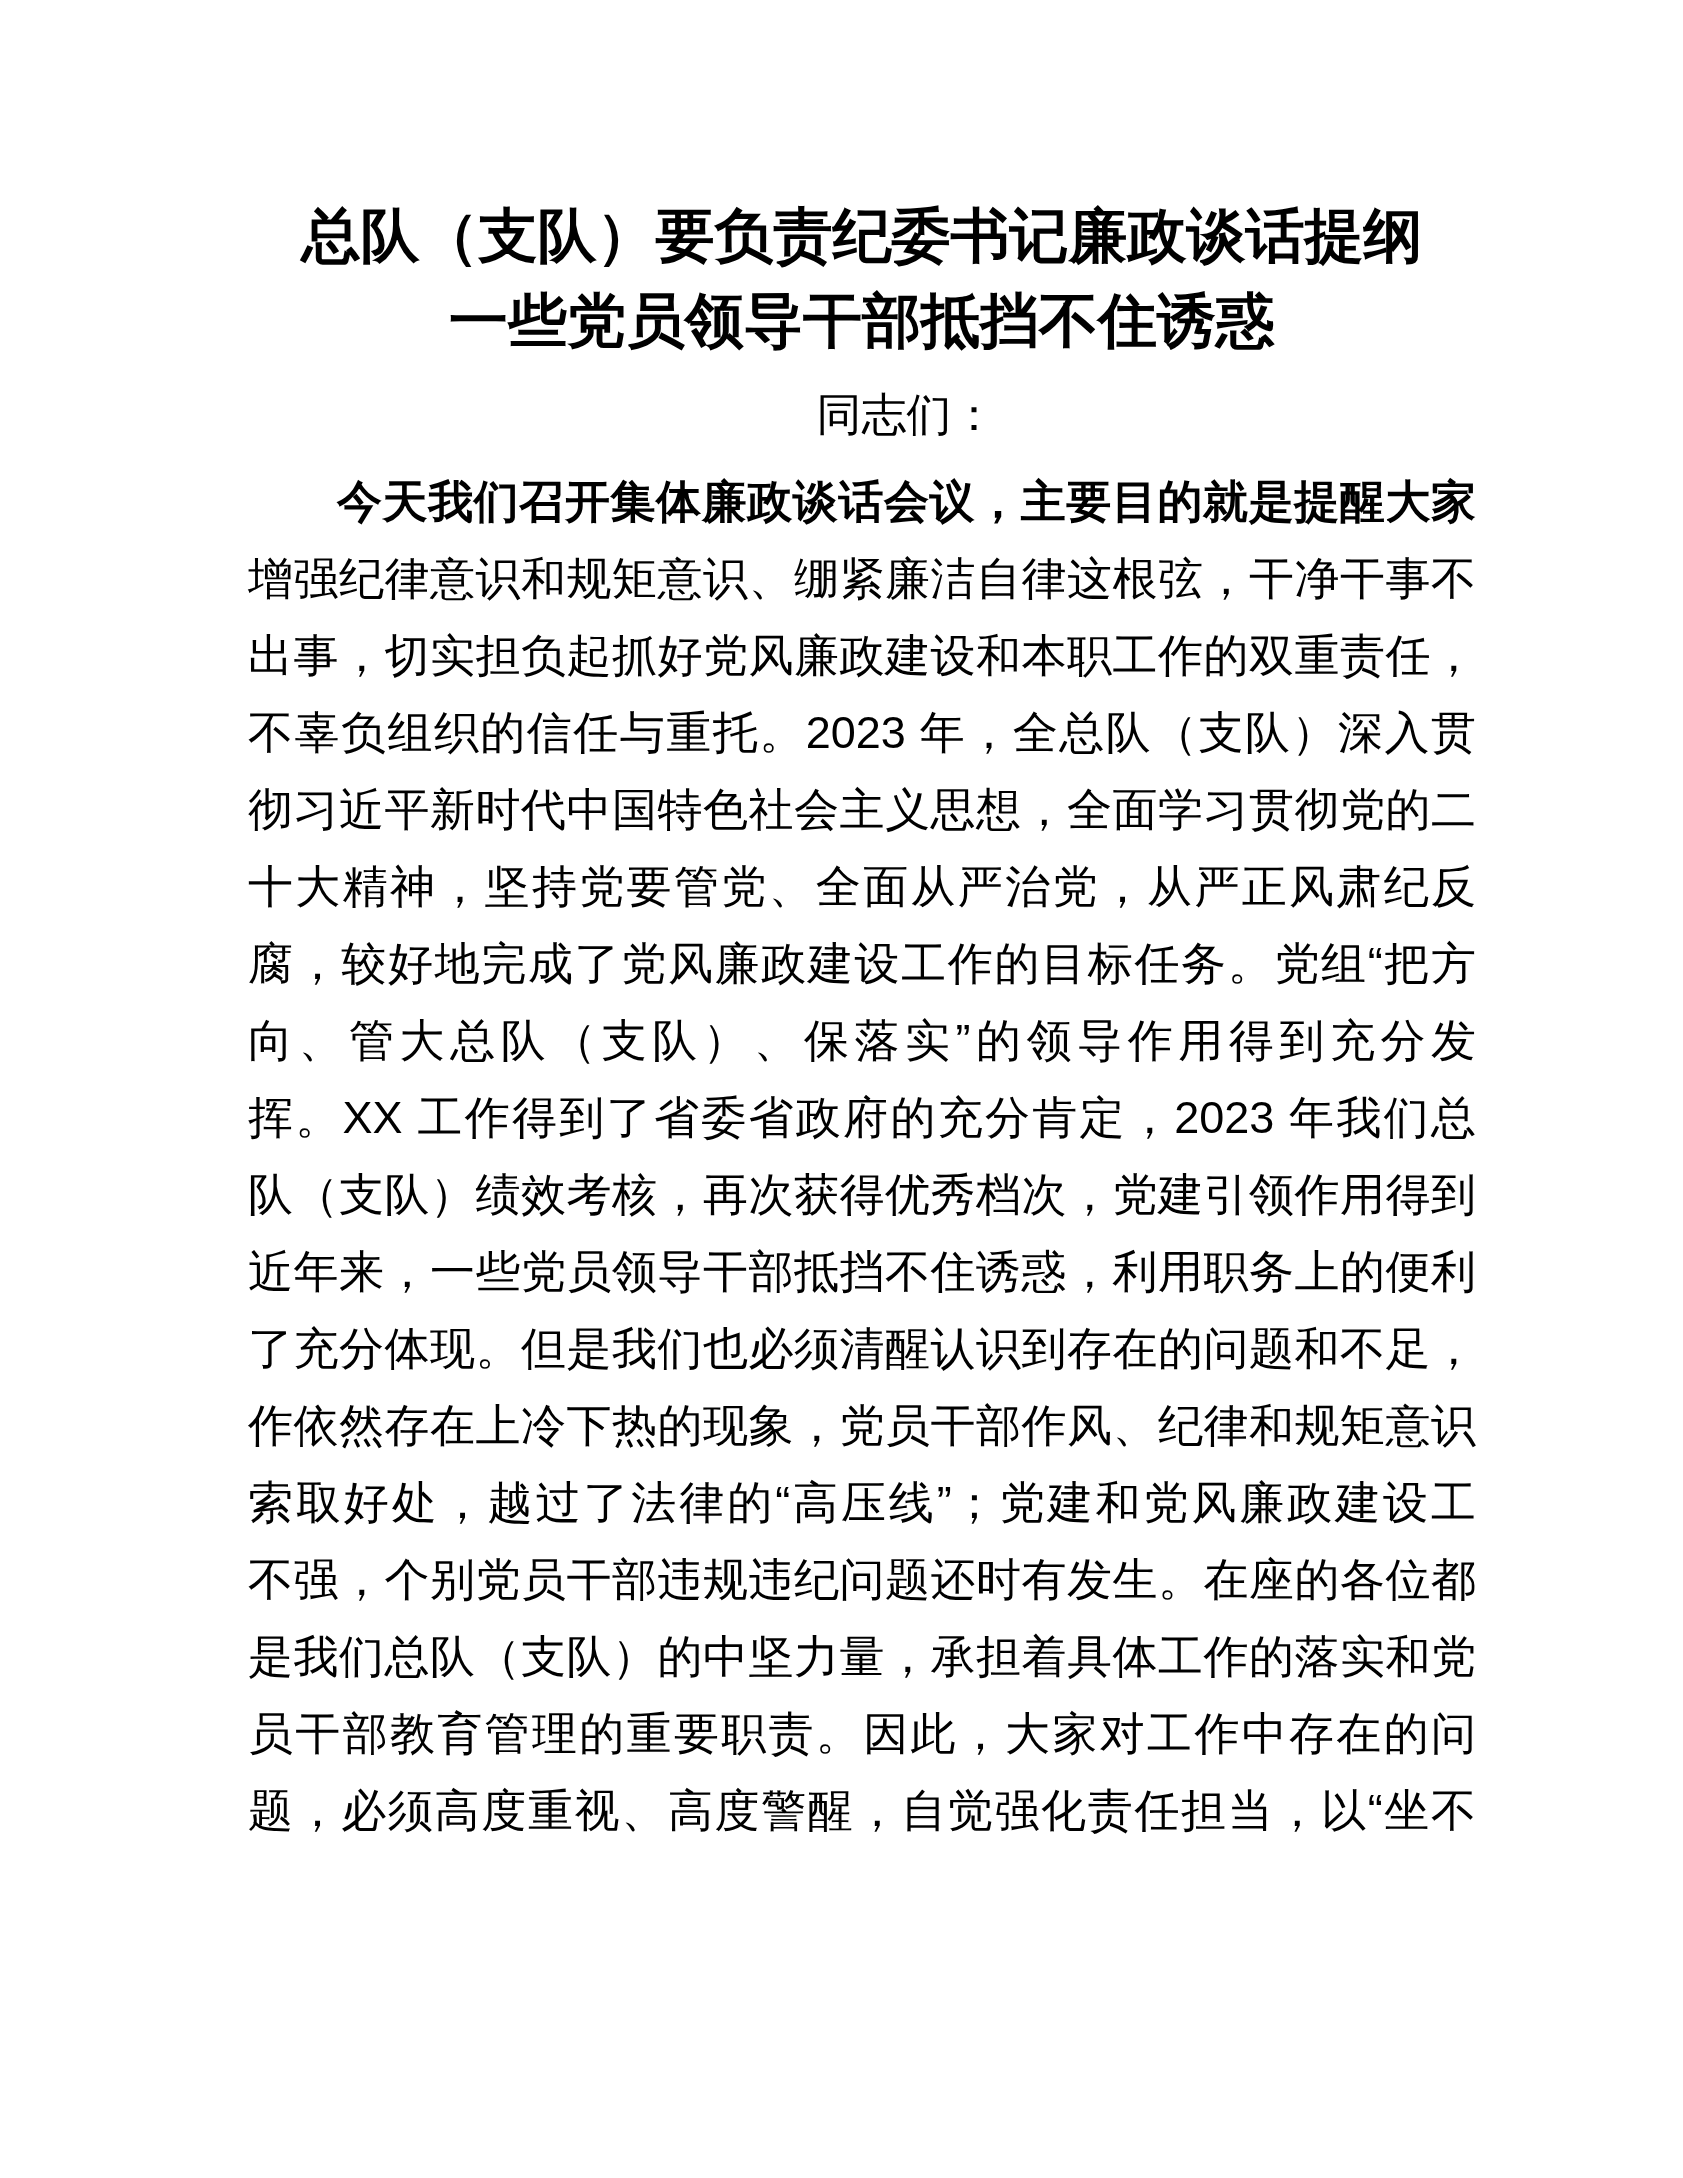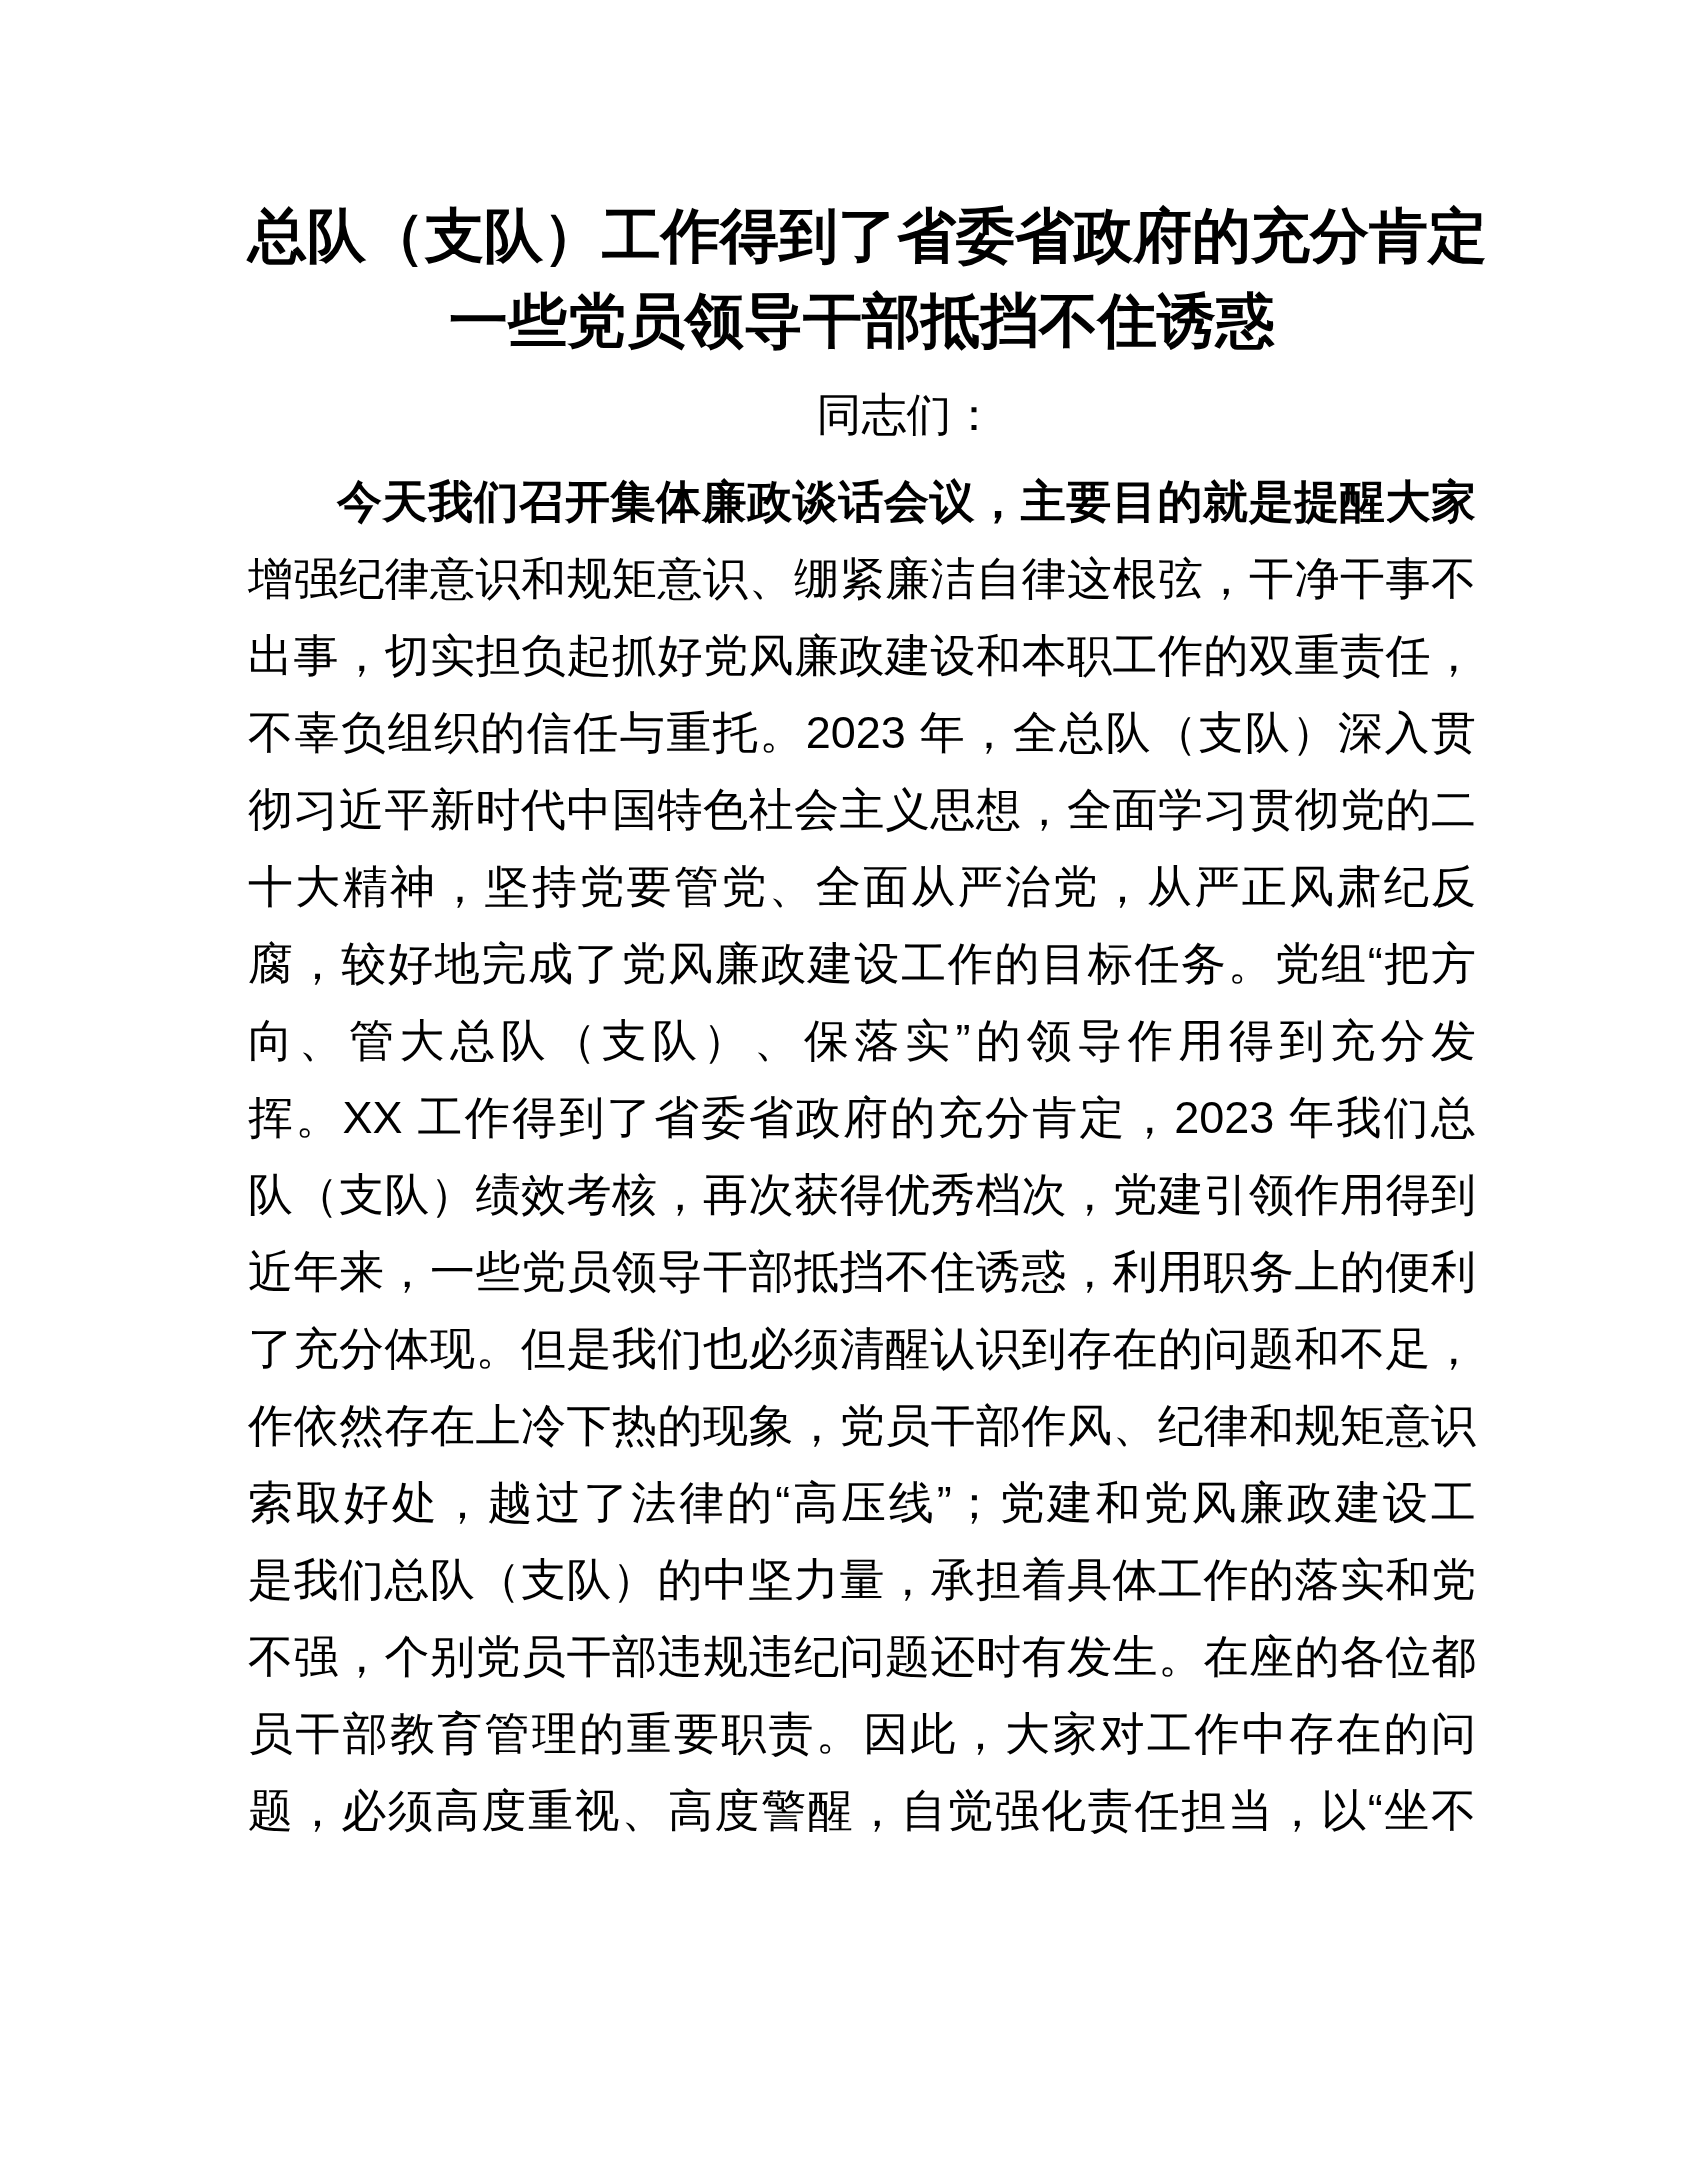--- a/index.html
+++ b/index.html
@@ -51,41 +51,41 @@
   .paragraph .line:first-child {
     padding-left: 89px;
     font-weight: bold;
   }
 </style>
 </head>
 <body>
 
 <div class="page">
   <div class="doc-title">
-    <div class="title-line">总队（支队）工作得到了省委省政府的充分肯定</div>
+    <div class="title-line">总队（支队）要负责纪委书记廉政谈话提纲</div>
     <div class="title-line">一些党员领导干部抵挡不住诱惑</div>
   </div>
 
   <div class="doc-body">
     <div class="salutation">同志们：</div>
     <div class="paragraph">
         <div class="line">今天我们召开集体廉政谈话会议，主要目的就是提醒大家</div>
         <div class="line">增强纪律意识和规矩意识、绷紧廉洁自律这根弦，干净干事不</div>
         <div class="line">出事，切实担负起抓好党风廉政建设和本职工作的双重责任，</div>
         <div class="line">不辜负组织的信任与重托。2023 年，全总队（支队）深入贯</div>
         <div class="line">彻习近平新时代中国特色社会主义思想，全面学习贯彻党的二</div>
         <div class="line">十大精神，坚持党要管党、全面从严治党，从严正风肃纪反</div>
         <div class="line">腐，较好地完成了党风廉政建设工作的目标任务。党组“把方</div>
         <div class="line">向、管大总队（支队）、保落实”的领导作用得到充分发</div>
         <div class="line">挥。XX 工作得到了省委省政府的充分肯定，2023 年我们总</div>
         <div class="line">队（支队）绩效考核，再次获得优秀档次，党建引领作用得到</div>
         <div class="line">近年来，一些党员领导干部抵挡不住诱惑，利用职务上的便利</div>
         <div class="line">了充分体现。但是我们也必须清醒认识到存在的问题和不足，</div>
         <div class="line">作依然存在上冷下热的现象，党员干部作风、纪律和规矩意识</div>
         <div class="line">索取好处，越过了法律的“高压线”；党建和党风廉政建设工</div>
+        <div class="line">不强，个别党员干部违规违纪问题还时有发生。在座的各位都</div>
         <div class="line">是我们总队（支队）的中坚力量，承担着具体工作的落实和党</div>
-        <div class="line">不强，个别党员干部违规违纪问题还时有发生。在座的各位都</div>
         <div class="line">员干部教育管理的重要职责。因此，大家对工作中存在的问</div>
         <div class="line">题，必须高度重视、高度警醒，自觉强化责任担当，以“坐不</div>
       </div>
   </div>
 </div>
 
 
 </body></html>

